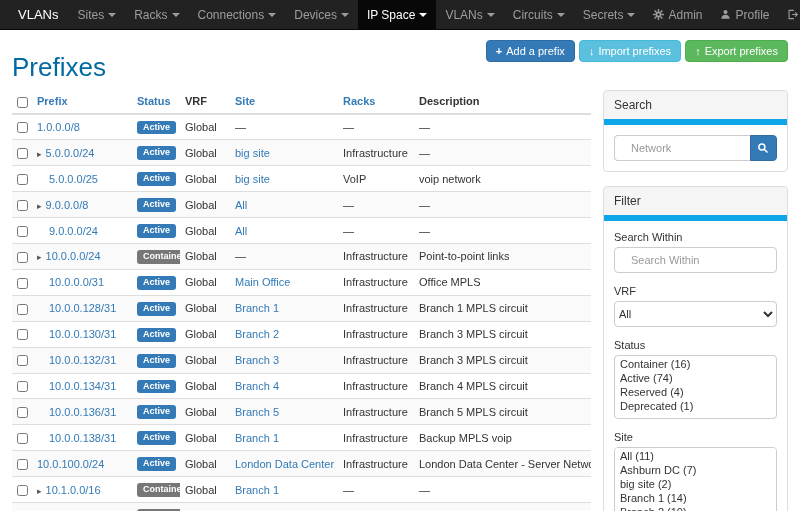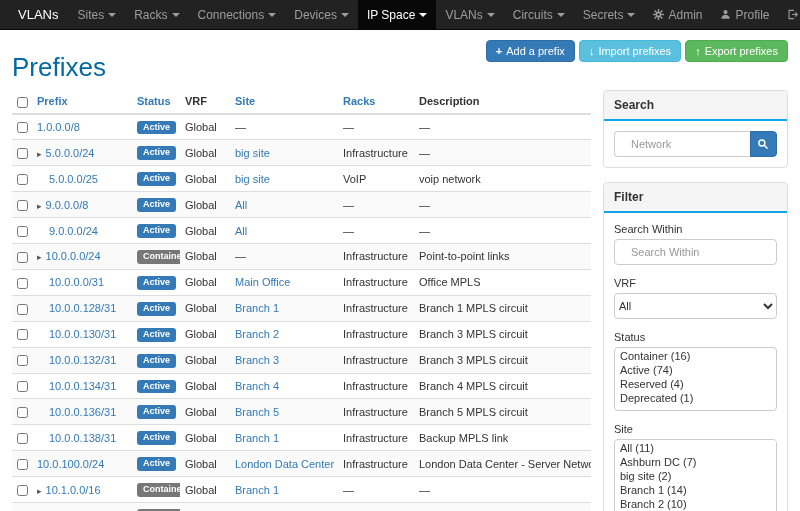--- a/index.html
+++ b/index.html
@@ -47,22 +47,22 @@
   .indent { display:inline-block; height:1px; }
   .arrow { color:#555; font-size:9px; margin-right:4px; }
   .label { display:inline-block; color:#fff; font-size:9px; font-weight:bold;
     padding:2px 6px; border-radius:3px; line-height:1.1; }
   .label-primary { background:#337ab7; }
   .label-default { background:#777; }
   input[type="checkbox"] { width:11px; height:11px; vertical-align:middle; }
 
   
   .panel { border:1px solid #ddd; border-radius:4px; margin-bottom:14px; background:#fff; }
-  .panel-heading { background:#f5f5f5; border-bottom:2px solid #0ea5e9; padding:7px 10px;
-    font-size:12px; color:#333; border-radius:4px 4px 0 0; font-weight:bold; }
+  .panel-heading { background:#f5f5f5; border-bottom:6px solid #0ea5e9; padding:7px 10px;
+    font-size:12px; color:#333; border-radius:4px 4px 0 0; font-weight:normal; }
   .panel-body { padding:10px; }
   .field { margin-bottom:12px; }
   .field label { display:block; font-size:11px; color:#333; margin-bottom:4px; }
   .txt { width:100%; height:26px; padding:3px 16px; border:1px solid #ccc; border-radius:4px;
     font-size:11px; color:#555; font-family:"Liberation Sans", sans-serif; }
   .txt::placeholder { color:#999; }
   .input-group { display:flex; }
   .input-group .txt { border-radius:4px 0 0 4px; border-right:none; }
   .search-btn { width:34px; height:26px; background:#337ab7; border:1px solid #2e6da4;
     border-radius:0 4px 4px 0; cursor:pointer; display:flex; align-items:center; justify-content:center; }
@@ -301,21 +301,21 @@
     <td>Infrastructure</td>
     <td>Branch 5 MPLS circuit</td>
   </tr>
             <tr>
     <td><input type="checkbox" style=""></td>
     <td><span class="indent" style="width: 12px;"></span><a href="#">10.0.0.138/31</a></td>
     <td><span class="label label-primary">Active</span></td>
     <td>Global</td>
     <td><a href="#">Branch 1</a></td>
     <td>Infrastructure</td>
-    <td>Backup MPLS link</td>
+    <td>Backup MPLS voip</td>
   </tr>
             <tr>
     <td><input type="checkbox" style=""></td>
     <td><span class="indent" style="width: 0px;"></span><a href="#">10.0.100.0/24</a></td>
     <td><span class="label label-primary">Active</span></td>
     <td>Global</td>
     <td><a href="#">London Data Center</a></td>
     <td>Infrastructure</td>
     <td>London Data Center - Server Network</td>
   </tr>

